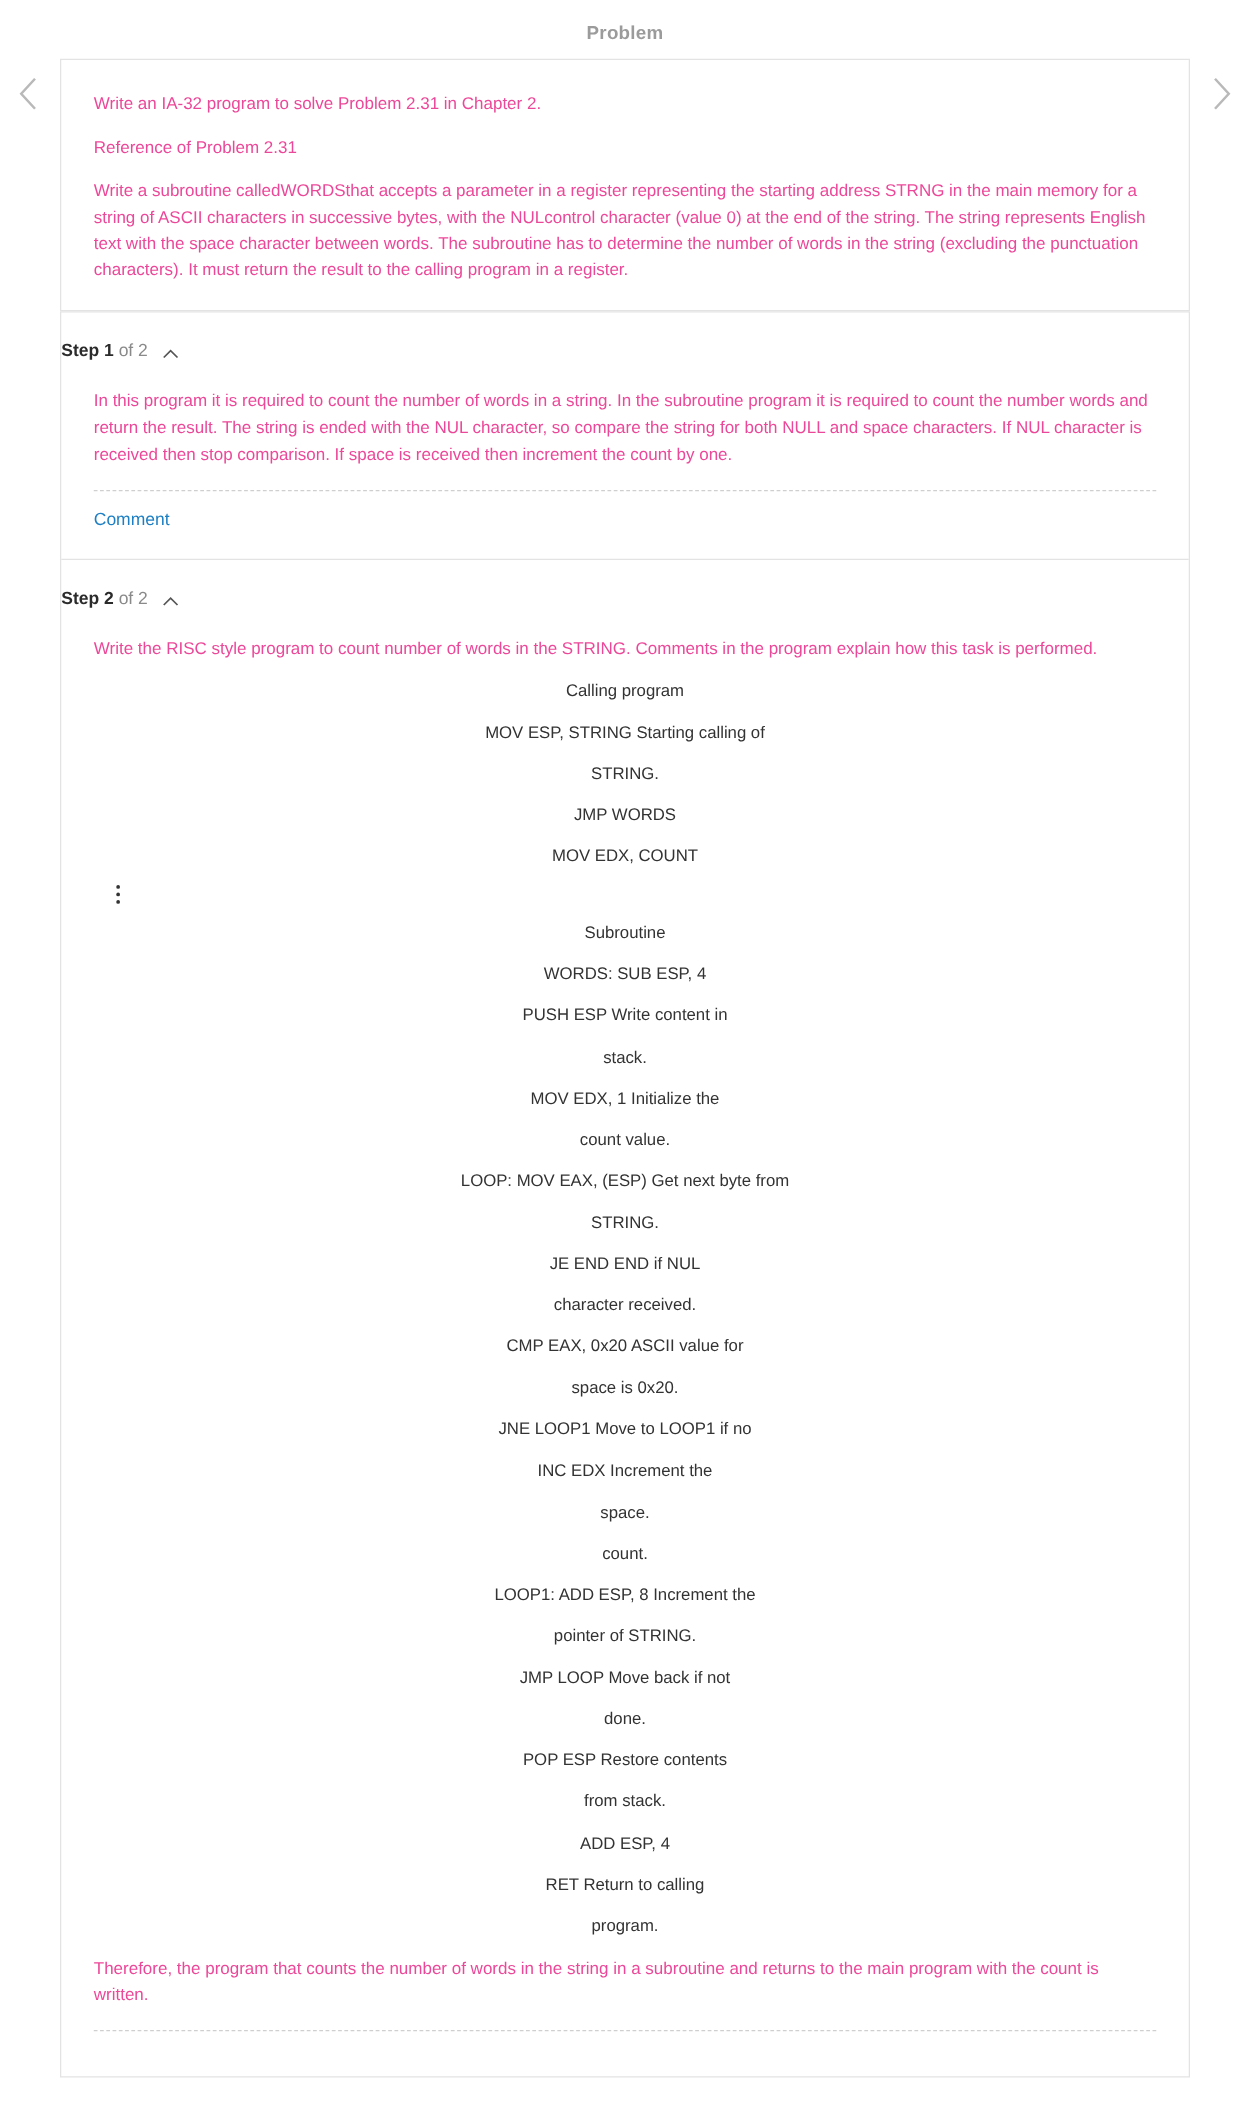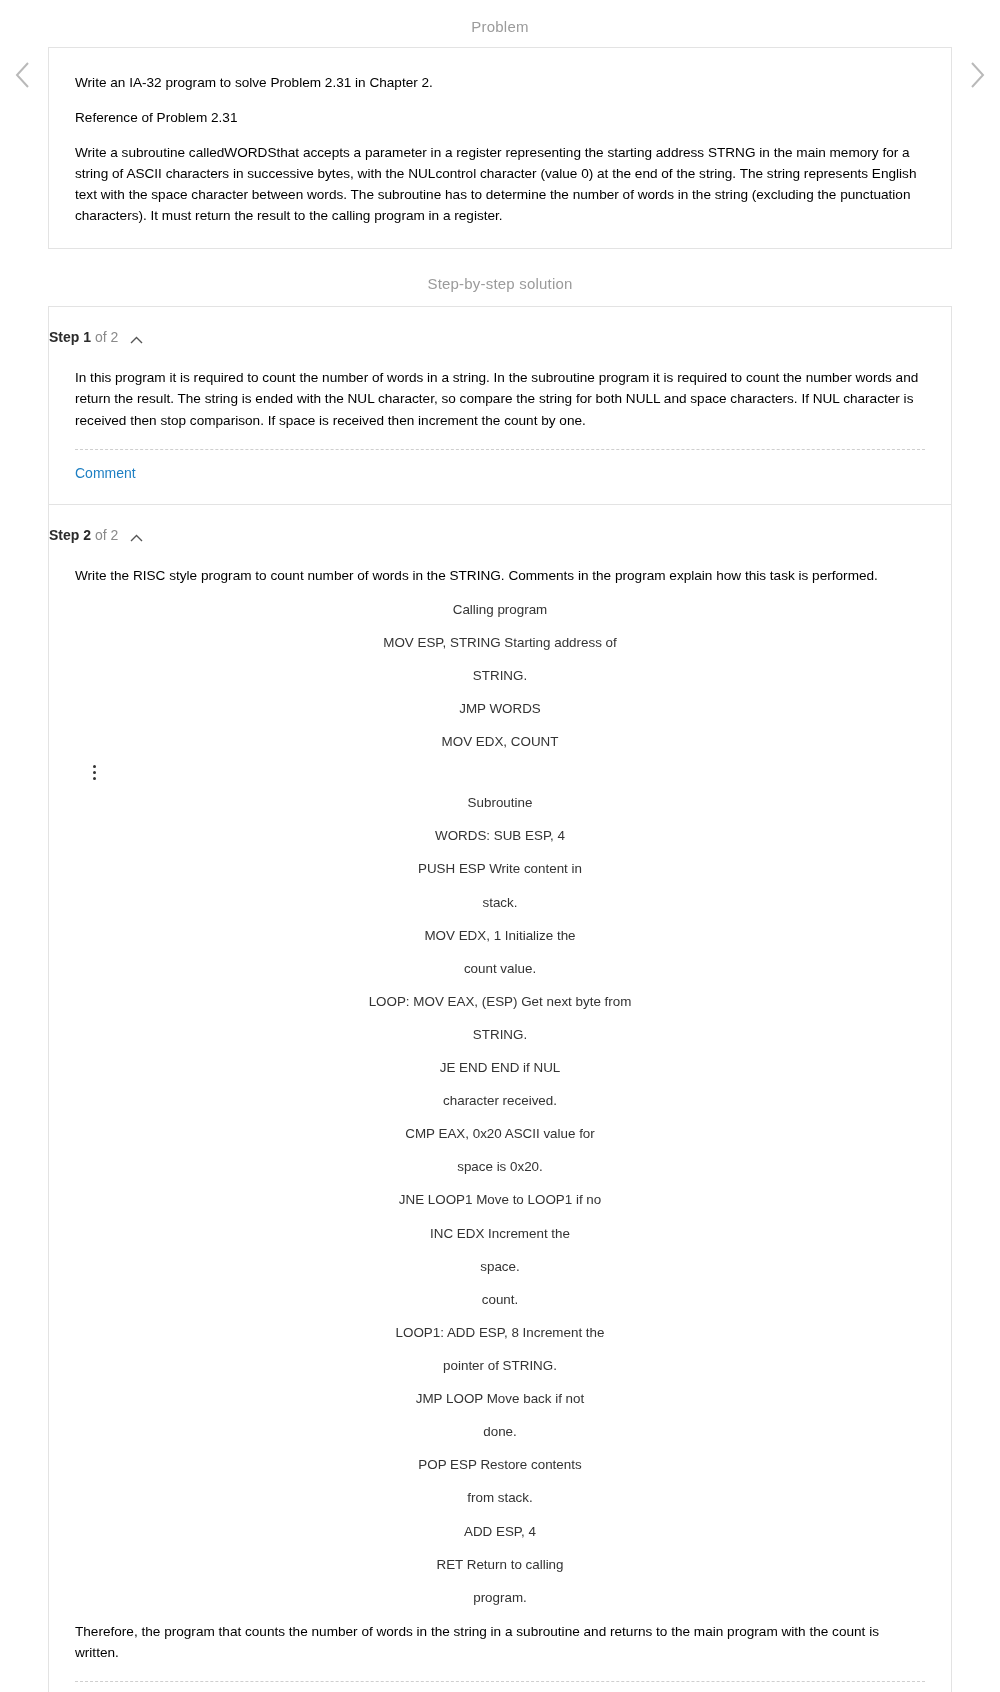--- a/index.html
+++ b/index.html
@@ -17,42 +17,42 @@
   .page {
     position: relative;
     width: 1000px;
     margin: 0 auto;
     padding-top: 8px;
     box-sizing: border-box;
   }
   .section-heading {
     text-align: center;
     font-size: 15px;
-    font-weight: normal;
+    font-weight: bold;
     color: #9b9b9b;
     letter-spacing: 0.2px;
     margin: 10px 0 12px 0;
   }
   .card {
     border: 1px solid #e3e3e3;
     background: #fff;
     margin: 0 48px;
     box-sizing: border-box;
   }
   .card-inner {
     padding: 26px 26px 20px 26px;
   }
   .problem-card .card-inner {
     padding: 24px 26px 22px 26px;
   }
   p.para {
     margin: 0 0 14px 0;
     font-size: 13.6px;
     line-height: 1.55;
-    color: #000000;
+    color: #ec4899;
   }
   p.para:last-child { margin-bottom: 0; }
 
   
   .nav-arrow {
     position: absolute;
     top: 60px;
     width: 26px;
     height: 34px;
     color: #b9b9b9;
@@ -154,21 +154,20 @@
   <div class="section-heading">Problem</div>
 
   <div class="card problem-card">
     <div class="card-inner">
       <p class="para">Write an IA-32 program to solve Problem 2.31 in Chapter 2.</p>
       <p class="para">Reference of Problem 2.31</p>
       <p class="para">Write a subroutine calledWORDSthat accepts a parameter in a register representing the starting address STRNG in the main memory for a string of ASCII characters in successive bytes, with the NULcontrol character (value 0) at the end of the string. The string represents English text with the space character between words. The subroutine has to determine the number of words in the string (excluding the punctuation characters). It must return the result to the calling program in a register.</p>
     </div>
   </div>
 
-  <div class="section-heading" style="margin-top:26px;margin-bottom:14px;">Step-by-step solution</div>
 
   <div class="steps-wrap">
 
     <div class="step-block">
       <div class="step-header">
         <span class="bold">Step 1</span>
         <span class="muted">of 2</span>
         <span class="chev">
           <svg width="13" height="8" viewBox="0 0 13 8">
             <polyline points="1,7 6.5,1.5 12,7" fill="none" stroke="#555" stroke-width="1.4"></polyline>
@@ -190,21 +189,21 @@
         <span class="muted">of 2</span>
         <span class="chev">
           <svg width="13" height="8" viewBox="0 0 13 8">
             <polyline points="1,7 6.5,1.5 12,7" fill="none" stroke="#555" stroke-width="1.4"></polyline>
           </svg>
         </span>
       </div>
       <div class="step-body">
         <p class="para">Write the RISC style program to count number of words in the STRING. Comments in the program explain how this task is performed.</p>
         <p class="code-line">Calling program</p>
-        <p class="code-line">MOV ESP, STRING Starting address of</p>
+        <p class="code-line">MOV ESP, STRING Starting calling of</p>
         <p class="code-line">STRING.</p>
         <p class="code-line">JMP WORDS</p>
         <p class="code-line">MOV EDX, COUNT</p>
         <div class="dots">
           <span></span>
             <span></span>
             <span></span>
         </div>
         <p class="code-line">Subroutine</p>
         <p class="code-line">WORDS: SUB ESP, 4</p>

